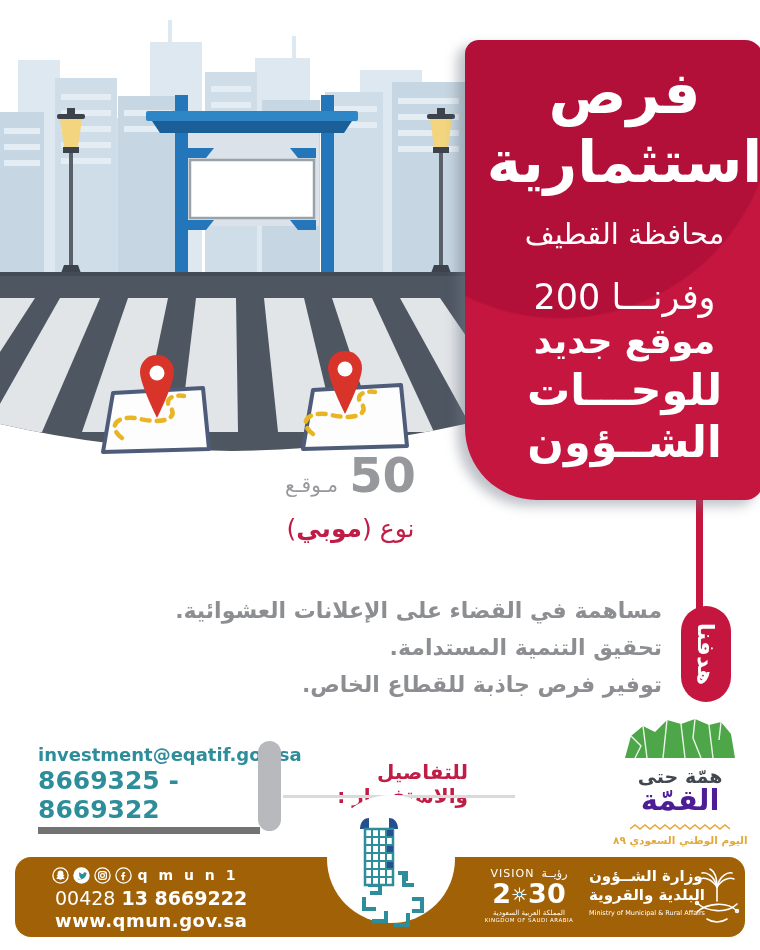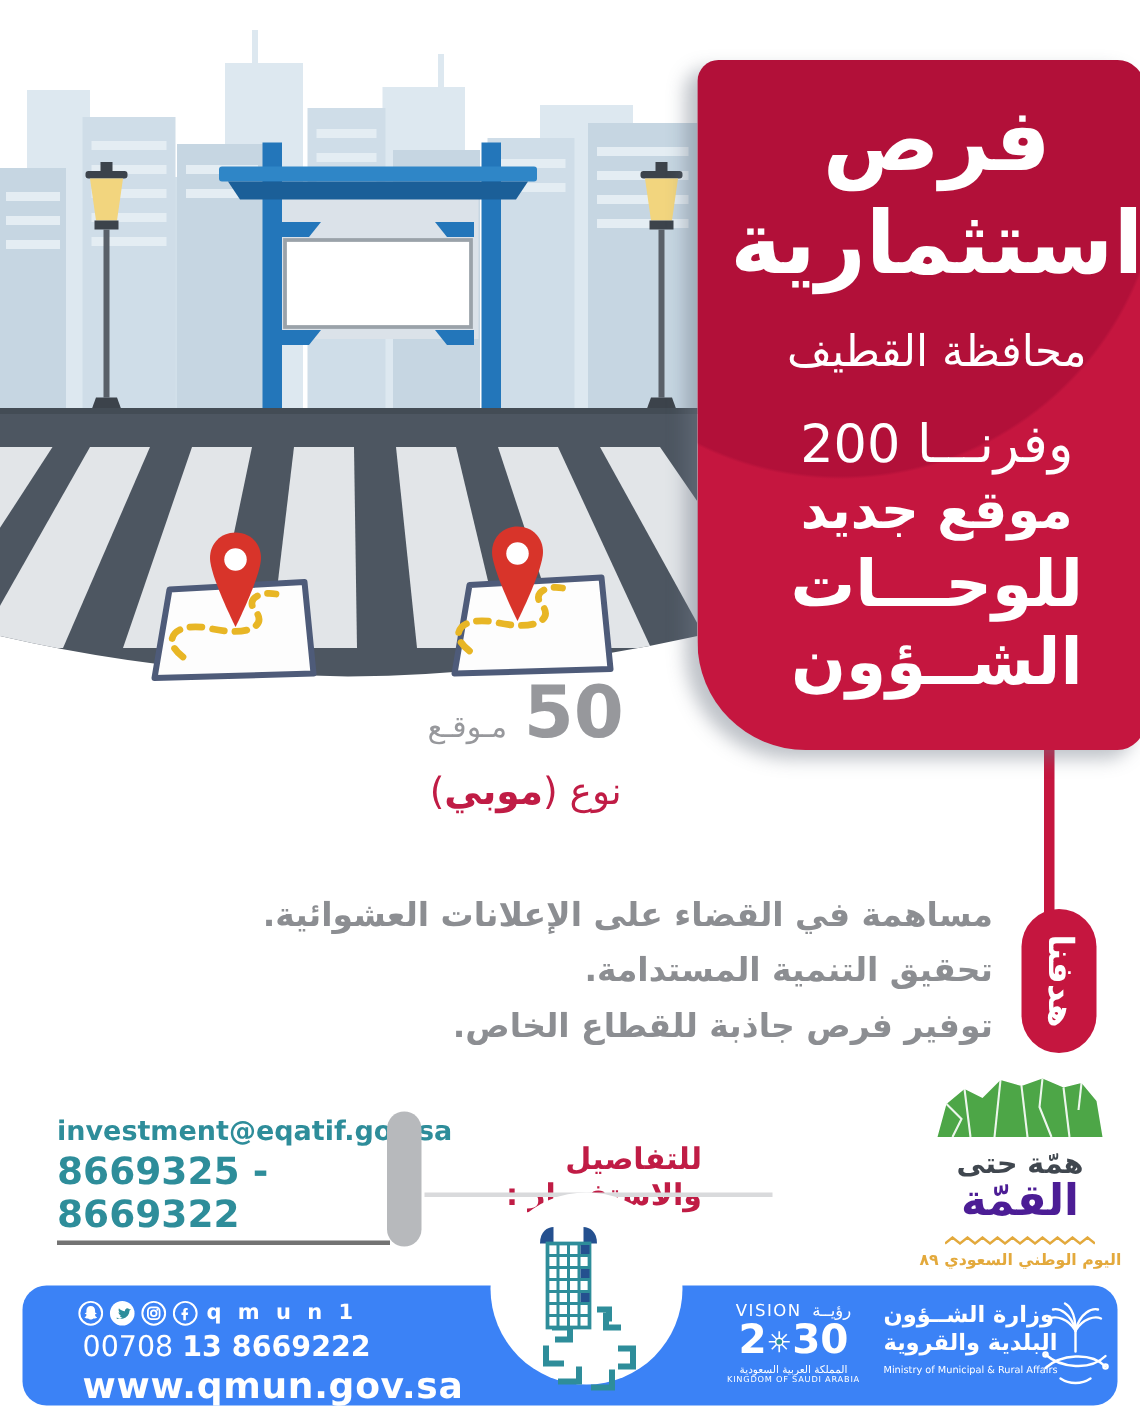--- a/index.html
+++ b/index.html
@@ -37,45 +37,45 @@
   .site .row2{font-size:25px;color:#c01c45;line-height:30px;white-space:nowrap;}
   .site .row2 b{font-weight:bold;}
 
   
   .goals{position:absolute;left:175px;top:592px;width:487px;text-align:right;direction:rtl;
          color:#8c8e92;font-size:22px;font-weight:bold;line-height:37px;}
 
   
   .email{position:absolute;left:38px;top:744px;width:230px;font-size:18px;font-weight:bold;color:#2e8d9a;}
   .phones{position:absolute;left:38px;top:766px;width:222px;font-size:25px;font-weight:bold;color:#2e8d9a;
-          border-bottom:3px solid #737373;padding-bottom:3px;}
+          border-bottom:7px solid #737373;padding-bottom:3px;}
   .department{position:absolute;left:40px;top:803px;width:218px;font-size:21px;color:#449aa7;
               direction:rtl;text-align:right;}
   .contact-divider{position:absolute;left:258px;top:741px;width:23px;height:90px;border-radius:12px;background:#b7b9bc;}
   .inquiry{position:absolute;left:293px;top:760px;width:175px;font-size:20px;font-weight:600;color:#c01c45;
            direction:rtl;text-align:right;}
   .contact-hline{position:absolute;left:283px;top:795px;width:232px;height:3px;background:#d9dadc;}
 
   
   .natday{position:absolute;left:613px;top:716px;width:134px;text-align:center;z-index:2;}
   .natday .l1{font-size:19px;font-weight:bold;color:#40474f;line-height:20px;margin-top:2px;}
   .natday .l2{font-size:29px;font-weight:bold;color:#4c1d95;line-height:29px;}
   .natday .cap{font-size:10.5px;font-weight:bold;color:#e3a93c;margin-top:0;white-space:nowrap;}
 
   
-  .footer{position:absolute;left:15px;top:857px;width:730px;height:80px;background:#3b82f6;
+  .footer{position:absolute;left:15px;top:857px;width:730px;height:80px;background:#a16207;
           border-radius:16px;color:#fff;z-index:1;}
   .notch{position:absolute;left:312px;top:-62px;width:128px;height:128px;background:#fff;border-radius:50%;}
   .f-left{position:absolute;left:40px;top:8px;width:180px;text-align:center;}
   .icons-row{display:flex;align-items:center;justify-content:center;gap:4px;height:20px;}
   .icon-c{width:17px;height:17px;display:inline-block;}
   .handle{font-size:14px;font-weight:bold;letter-spacing:3px;margin-right:0;margin-left:2px;white-space:nowrap;}
   .f-phone{font-size:19px;margin-top:2px;white-space:nowrap;}
   .f-phone b{font-weight:bold;}
-  .f-web{font-size:24px;font-weight:bold;margin-top:1px;letter-spacing:.5px;}
+  .f-web{font-size:18px;font-weight:bold;margin-top:1px;letter-spacing:.5px;}
   .vision{position:absolute;left:463px;top:10px;width:102px;text-align:center;}
   .vision .r1{display:flex;justify-content:center;gap:7px;font-size:11px;letter-spacing:1px;align-items:center;}
   .vision .r2{display:flex;justify-content:center;align-items:center;font-size:27px;font-weight:bold;line-height:28px;gap:1px;}
   .vision .r3{font-size:7px;margin-top:1px;}
   .vision .r4{font-size:5.5px;letter-spacing:.5px;}
   .ministry{position:absolute;left:574px;top:10px;width:116px;text-align:left;}
   .ministry .ar{font-size:15px;font-weight:bold;line-height:19px;direction:rtl;white-space:nowrap;}
   .ministry .en{font-size:6.5px;margin-top:4px;white-space:nowrap;}
   .emblem{position:absolute;left:678px;top:10px;}
 
@@ -308,21 +308,21 @@
         </span>
         <span class="icon-c">
           <svg width="17" height="17" viewBox="0 0 17 17">
             <circle cx="8.5" cy="8.5" r="7.6" fill="none" stroke="#fff" stroke-width="1.3"></circle>
             <path d="M10.1,5h-1.2c-1.1,0-1.7.7-1.7,1.8v1.2H6v1.6h1.2v3.6h1.7V9.6h1.3l.2-1.6H8.9V7c0-.4.2-.6.6-.6h.6z" fill="#fff"></path>
           </svg>
         </span>
         <span class="handle">q m u n 1</span>
       </div>
       <div class="f-phone">
-        <span>00708</span>
+        <span>00428</span>
         <b>13 8669222</b>
       </div>
       <div class="f-web">www.qmun.gov.sa</div>
     </div>
 
     <div class="vision">
       <div class="r1">
         <span>VISION</span>
         <span>رؤيــة</span>
       </div>

